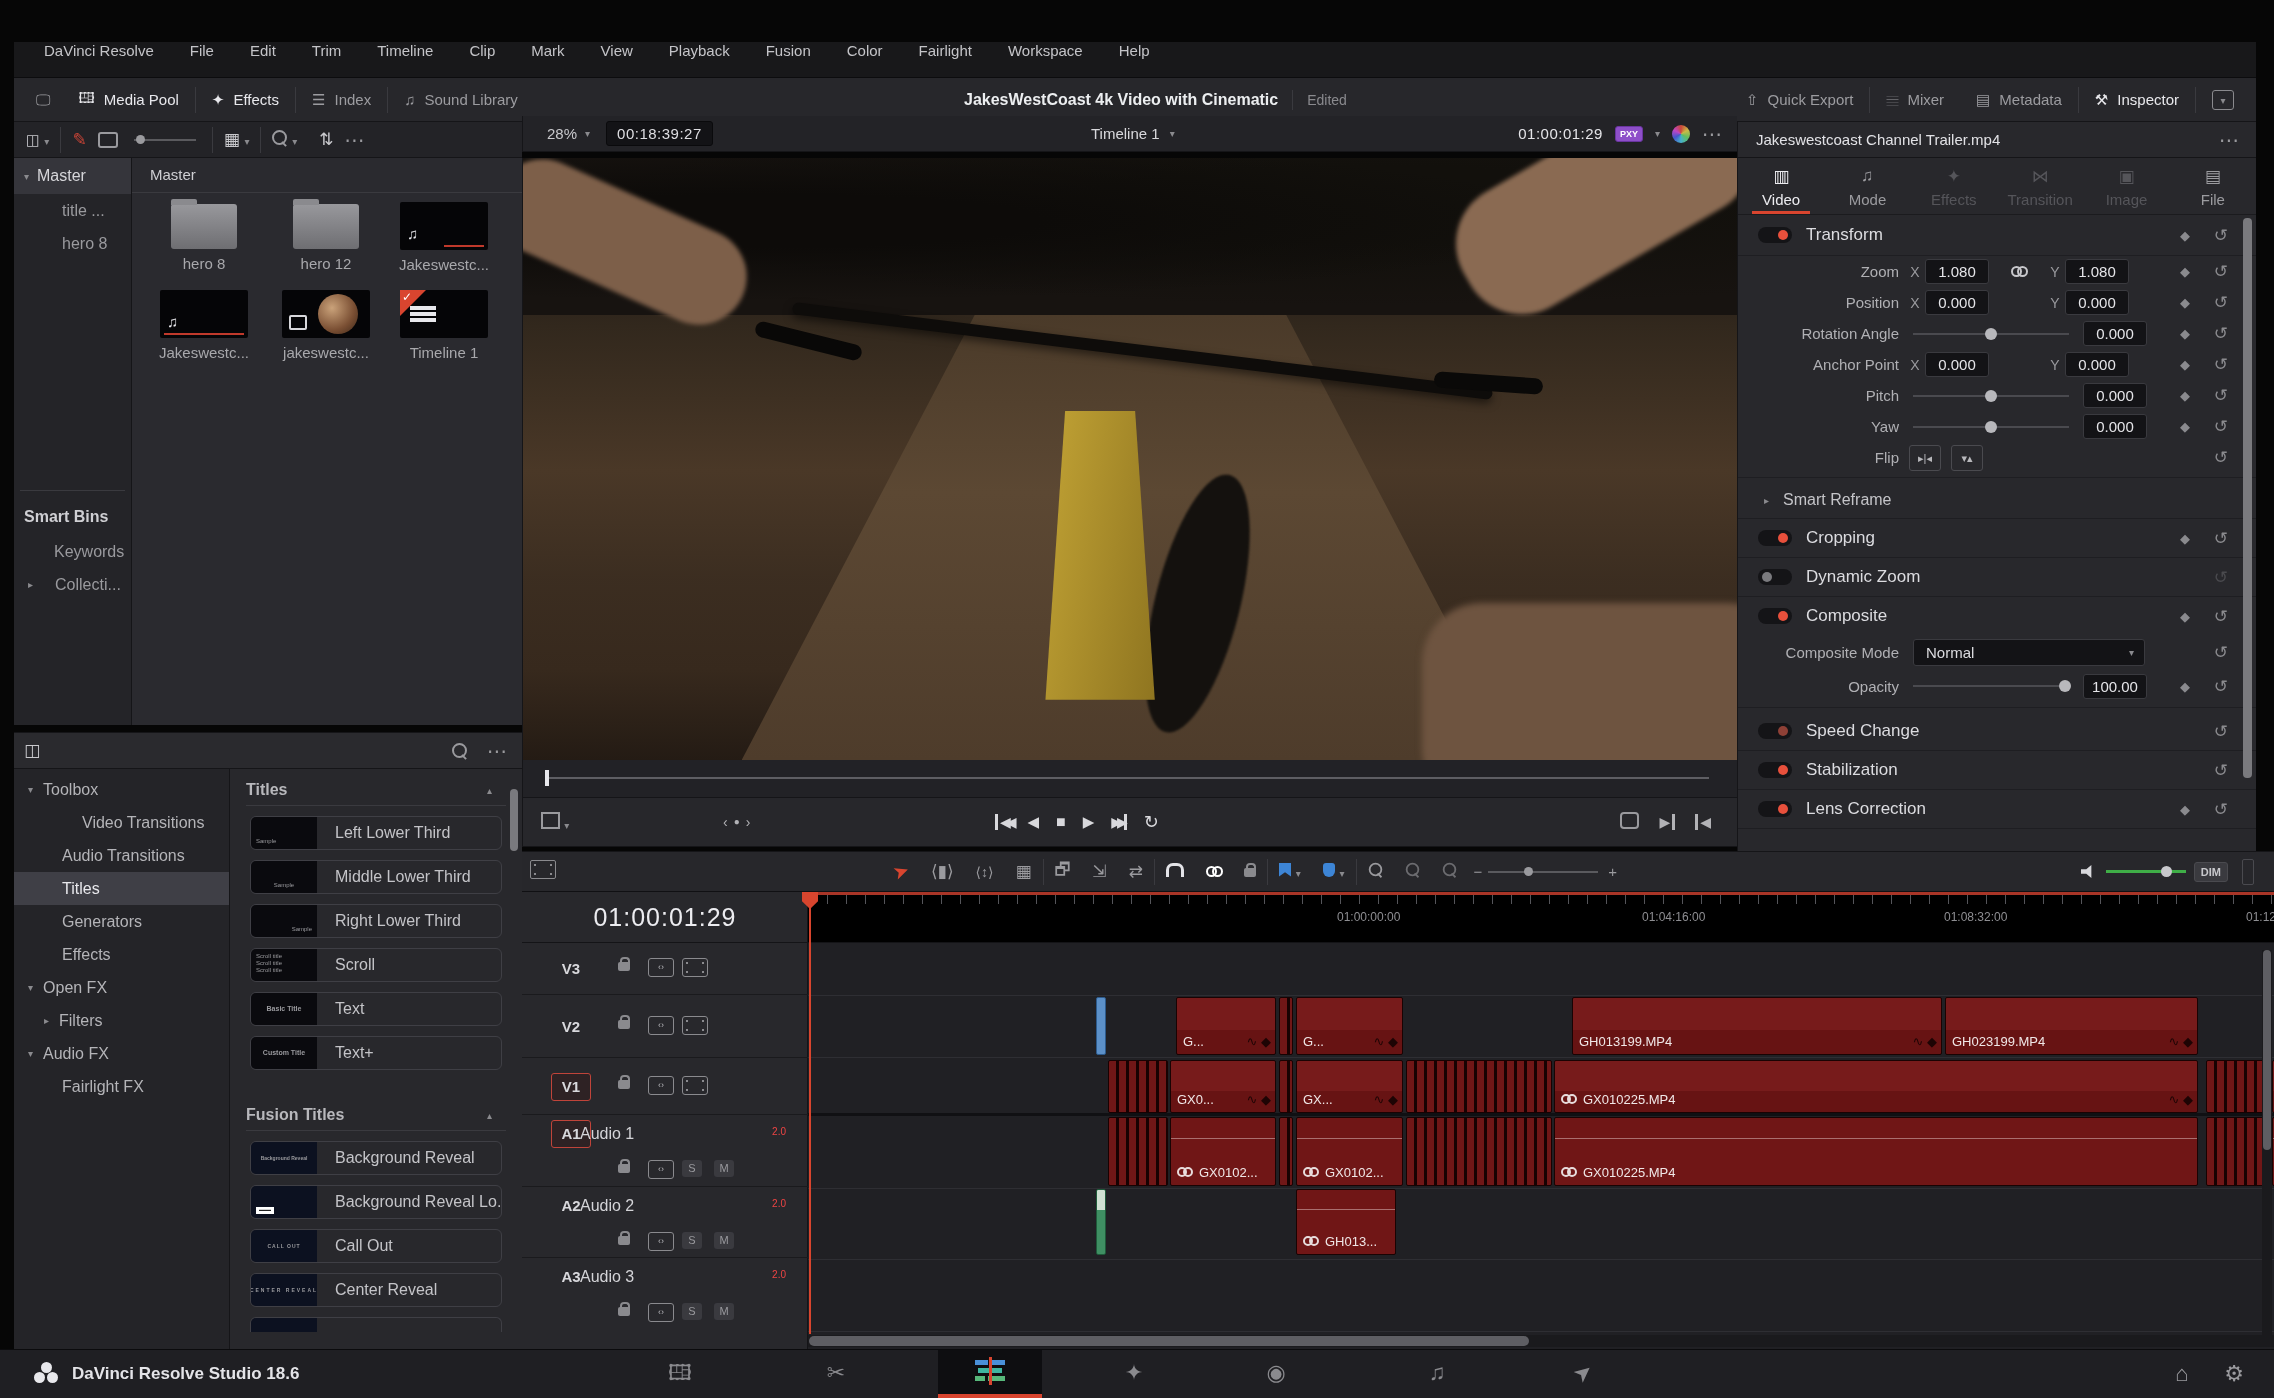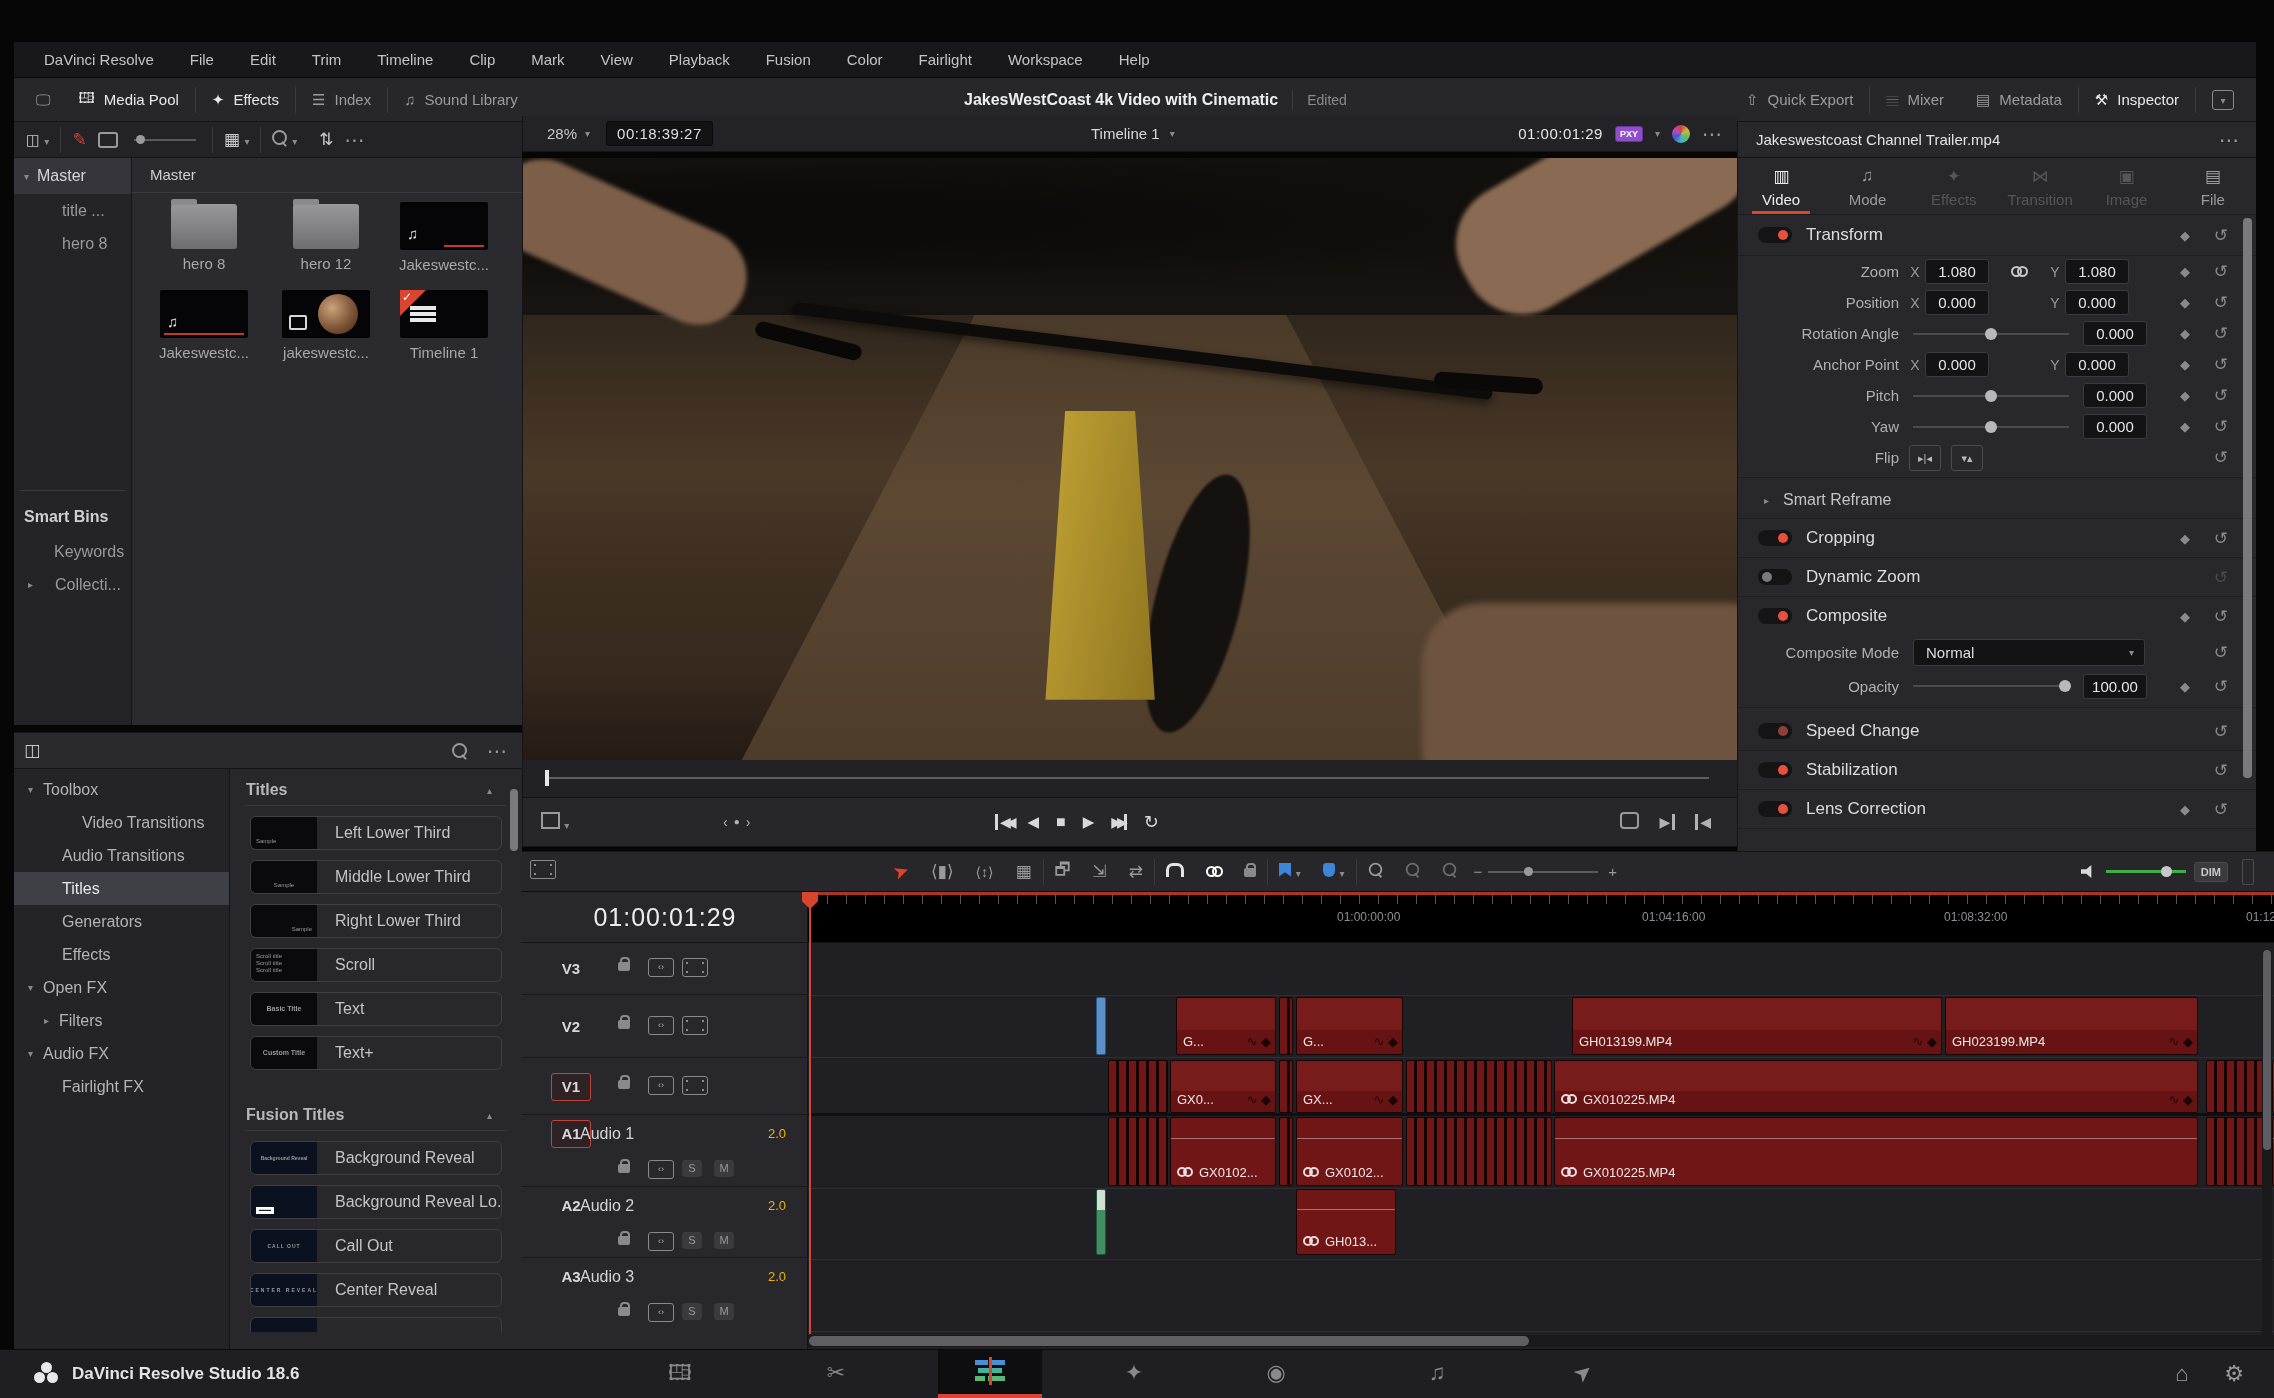--- a/index.html
+++ b/index.html
@@ -17,21 +17,21 @@
   
   .titlebar{left:14px;top:10px;width:2242px;height:32px;background:#ffffff;color:#0d0d0d;display:flex;align-items:center}
   .dvlogo{position:relative;width:20px;height:20px;margin:0 10px 0 12px;background:#2b2b2b;border-radius:4px}
   .dvlogo i{position:absolute;width:7px;height:7px;border-radius:50%}
   .dvlogo i:nth-child(1){background:#e8604c;left:6px;top:2px}
   .dvlogo i:nth-child(2){background:#56a8e8;left:2px;top:9px}
   .dvlogo i:nth-child(3){background:#67c07a;left:10px;top:9px}
   .winbtns{margin-left:auto;display:flex;gap:40px;margin-right:24px;font-size:15px}
   .winbtns span{cursor:default}
   
-  .menubar{left:14px;top:42px;width:2242px;height:36px;background:#18181a;display:flex;align-items:center;gap:36px;padding-left:30px;font-size:15px;color:#c4c4c8;border-bottom:1px solid #0c0c0e;box-sizing:border-box}
+  .menubar{left:14px;top:42px;width:2242px;height:36px;background:#18181a;display:flex;align-items:flex-start;gap:36px;padding-left:30px;font-size:15px;color:#c4c4c8;border-bottom:1px solid #0c0c0e;box-sizing:border-box}
   
   .toolbar1{left:14px;top:78px;width:2242px;height:44px;background:#27272b;border-bottom:1px solid #151518;display:flex;align-items:center;box-sizing:border-box}
   .tbtn{display:flex;align-items:center;gap:9px;padding:0 16px;font-size:15px;color:#9c9ca0;height:100%}
   .tbtn.on{color:#e8e8ec}
   .ico{display:inline-block;color:inherit}
   .proj-title{font-size:16px;font-weight:bold;color:#eceef0}
   .edited{color:#8a8a8e;font-size:14px}
   
   .row2{height:36px;background:#232327;border-bottom:1px solid #151518;box-sizing:border-box;display:flex;align-items:center}
   .mp-toolbar{left:14px;top:122px;width:508px}
@@ -144,21 +144,21 @@
   .timeline{left:522px;top:892px;width:1752px;height:457px;background:#202024;overflow:hidden}
   .tlhead{position:absolute;left:0;top:0;width:286px;height:100%;background:#28282c;border-right:1px solid #141417;box-sizing:border-box}
   .bigtc{position:absolute;left:0;top:0;width:286px;height:51px;font-size:25px;color:#ececf0;text-align:center;line-height:51px;letter-spacing:1px;border-bottom:1px solid #141417;box-sizing:border-box}
   .trkrow{position:absolute;left:0;width:286px;border-bottom:1px solid #1a1a1d;box-sizing:border-box}
   .badge{position:absolute;left:29px;width:38px;height:26px;border:1px solid transparent;border-radius:3px;text-align:center;line-height:26px;font-size:15px;font-weight:bold;color:#d8d8dc}
   .badge.dest{border-color:#c0443a;background:#2e2224}
   .asel{width:24px;height:17px;border:1px solid #8a8a8e;border-radius:3px;font-size:9px;color:#b8b8bc;text-align:center;line-height:17px;display:inline-block}
   .filmico{width:24px;height:17px;border:1px solid #8a8a8e;border-radius:3px;display:inline-block;background:radial-gradient(circle 1px at 4px 4px,#8a8a8e 1px,transparent 1.5px),radial-gradient(circle 1px at 20px 4px,#8a8a8e 1px,transparent 1.5px),radial-gradient(circle 1px at 4px 13px,#8a8a8e 1px,transparent 1.5px),radial-gradient(circle 1px at 20px 13px,#8a8a8e 1px,transparent 1.5px)}
   .smbtn{width:20px;height:17px;background:#3a3a3f;border-radius:3px;font-size:11px;color:#9a9a9e;text-align:center;line-height:17px;display:inline-block}
   .trkname{position:absolute;left:58px;font-size:16px;color:#d4d4d8}
-  .trkch{position:absolute;right:22px;font-size:13px;color:#eab308}
+  .trkch{position:absolute;right:22px;font-size:10px;color:#ef4444}
   .ruler{position:absolute;left:286px;top:0;width:1466px;height:51px;background:#000000;border-bottom:1px solid #141417;box-sizing:border-box}
   .ruler .redtop{position:absolute;left:0;top:0;width:100%;height:3px;background:#a93527}
   .ruler .ticks{position:absolute;left:0;top:3px;width:100%;height:9px;background:repeating-linear-gradient(90deg,#55555a 0 1px,transparent 1px 19px)}
   .ruler-lab{position:absolute;top:18px;font-size:12px;color:#8e8e92}
   .lanes{position:absolute;left:286px;top:51px;width:1466px;height:406px}
   .laneline{position:absolute;left:0;width:100%;height:1px;background:#2e2e33}
   .clip{position:absolute;box-sizing:border-box;border-radius:2px}
   .k-video{background:linear-gradient(180deg,#771b1b 0 58%,#671313 58%);border:1px solid #190303}
   .k-audio{background:linear-gradient(180deg,#701616 0 30%,#aa6f6f 30% 32%,#701616 32%);border:1px solid #190303}
   .k-frag{background:repeating-linear-gradient(90deg,#701717 0 7px,#170202 7px 10px);border:1px solid #170202}

